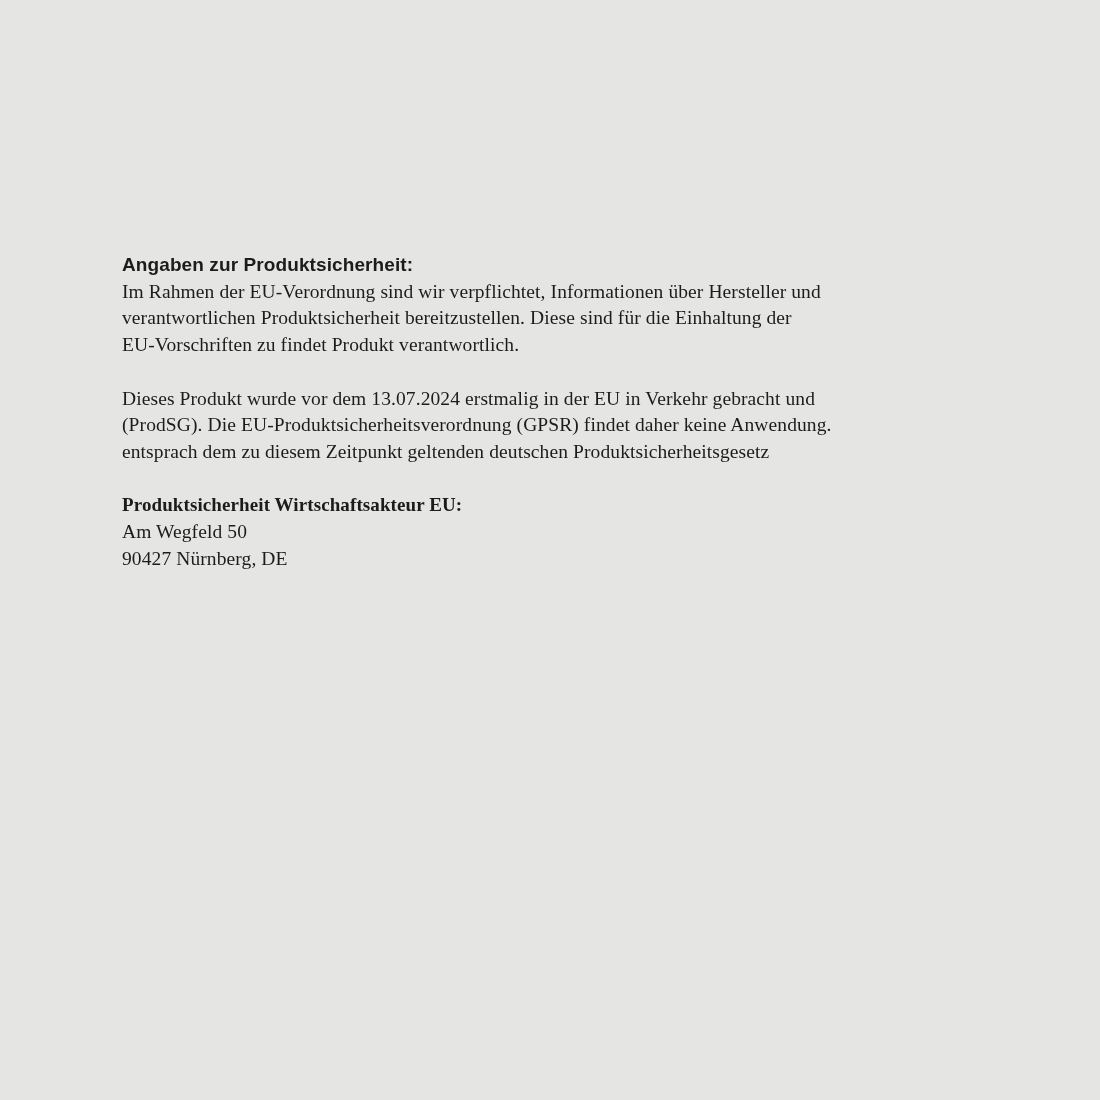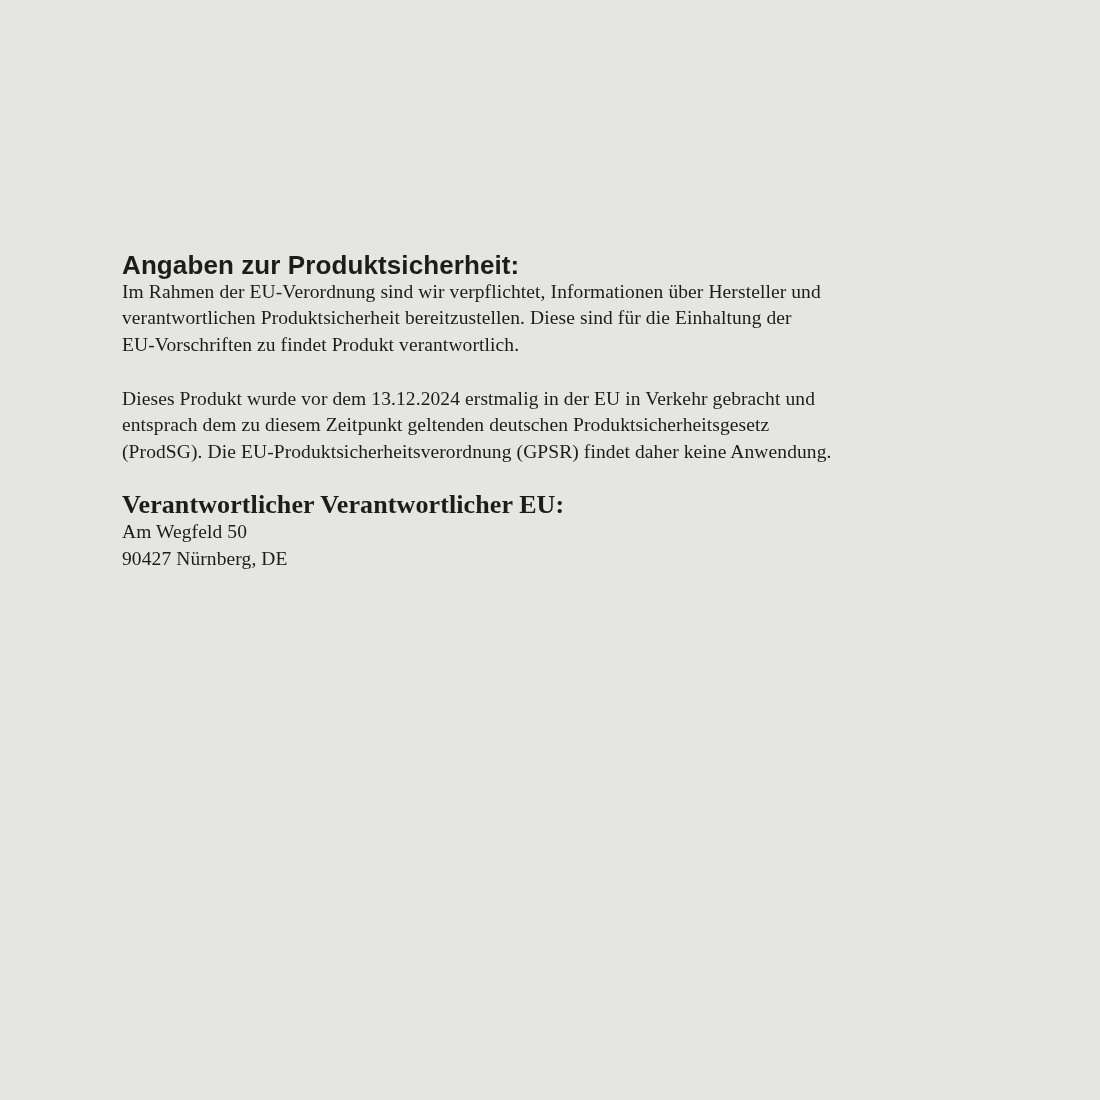--- a/index.html
+++ b/index.html
@@ -21,21 +21,21 @@
     top: 252px;
     width: 880px;
     font-size: 19.5px;
     line-height: 26.7px;
     letter-spacing: 0.1px;
   }
   .block {
     margin: 0 0 26.7px 0;
   }
   .head {
-    font-size: 26px;
+    font-size: 19px;
     font-weight: 700;
     margin: 0;
   }
   .line {
     display: block;
     white-space: nowrap;
     font-family: Liberation Serif, serif;
   }
 </style>
 </head>
@@ -45,25 +45,25 @@
 
   <h1 class="head block">Angaben zur Produktsicherheit:</h1>
 
   <div class="block">
     <span class="line">Im Rahmen der EU-Verordnung sind wir verpflichtet, Informationen über Hersteller und</span>
     <span class="line">verantwortlichen Produktsicherheit bereitzustellen. Diese sind für die Einhaltung der</span>
     <span class="line">EU-Vorschriften zu findet Produkt verantwortlich.</span>
   </div>
 
   <div class="block">
-    <span class="line">Dieses Produkt wurde vor dem 13.12.2024 erstmalig in der EU in Verkehr gebracht und</span>
+    <span class="line">Dieses Produkt wurde vor dem 13.07.2024 erstmalig in der EU in Verkehr gebracht und</span>
+    <span class="line">(ProdSG). Die EU-Produktsicherheitsverordnung (GPSR) findet daher keine Anwendung.</span>
     <span class="line">entsprach dem zu diesem Zeitpunkt geltenden deutschen Produktsicherheitsgesetz</span>
-    <span class="line">(ProdSG). Die EU-Produktsicherheitsverordnung (GPSR) findet daher keine Anwendung.</span>
   </div>
 
 
   <div class="block">
-    <span class="line head">Verantwortlicher Verantwortlicher EU:</span>
+    <span class="line head">Produktsicherheit Wirtschaftsakteur EU:</span>
     <span class="line">Am Wegfeld 50</span>
     <span class="line">90427 Nürnberg, DE</span>
   </div>
 
 </main>
 
 </body></html>

